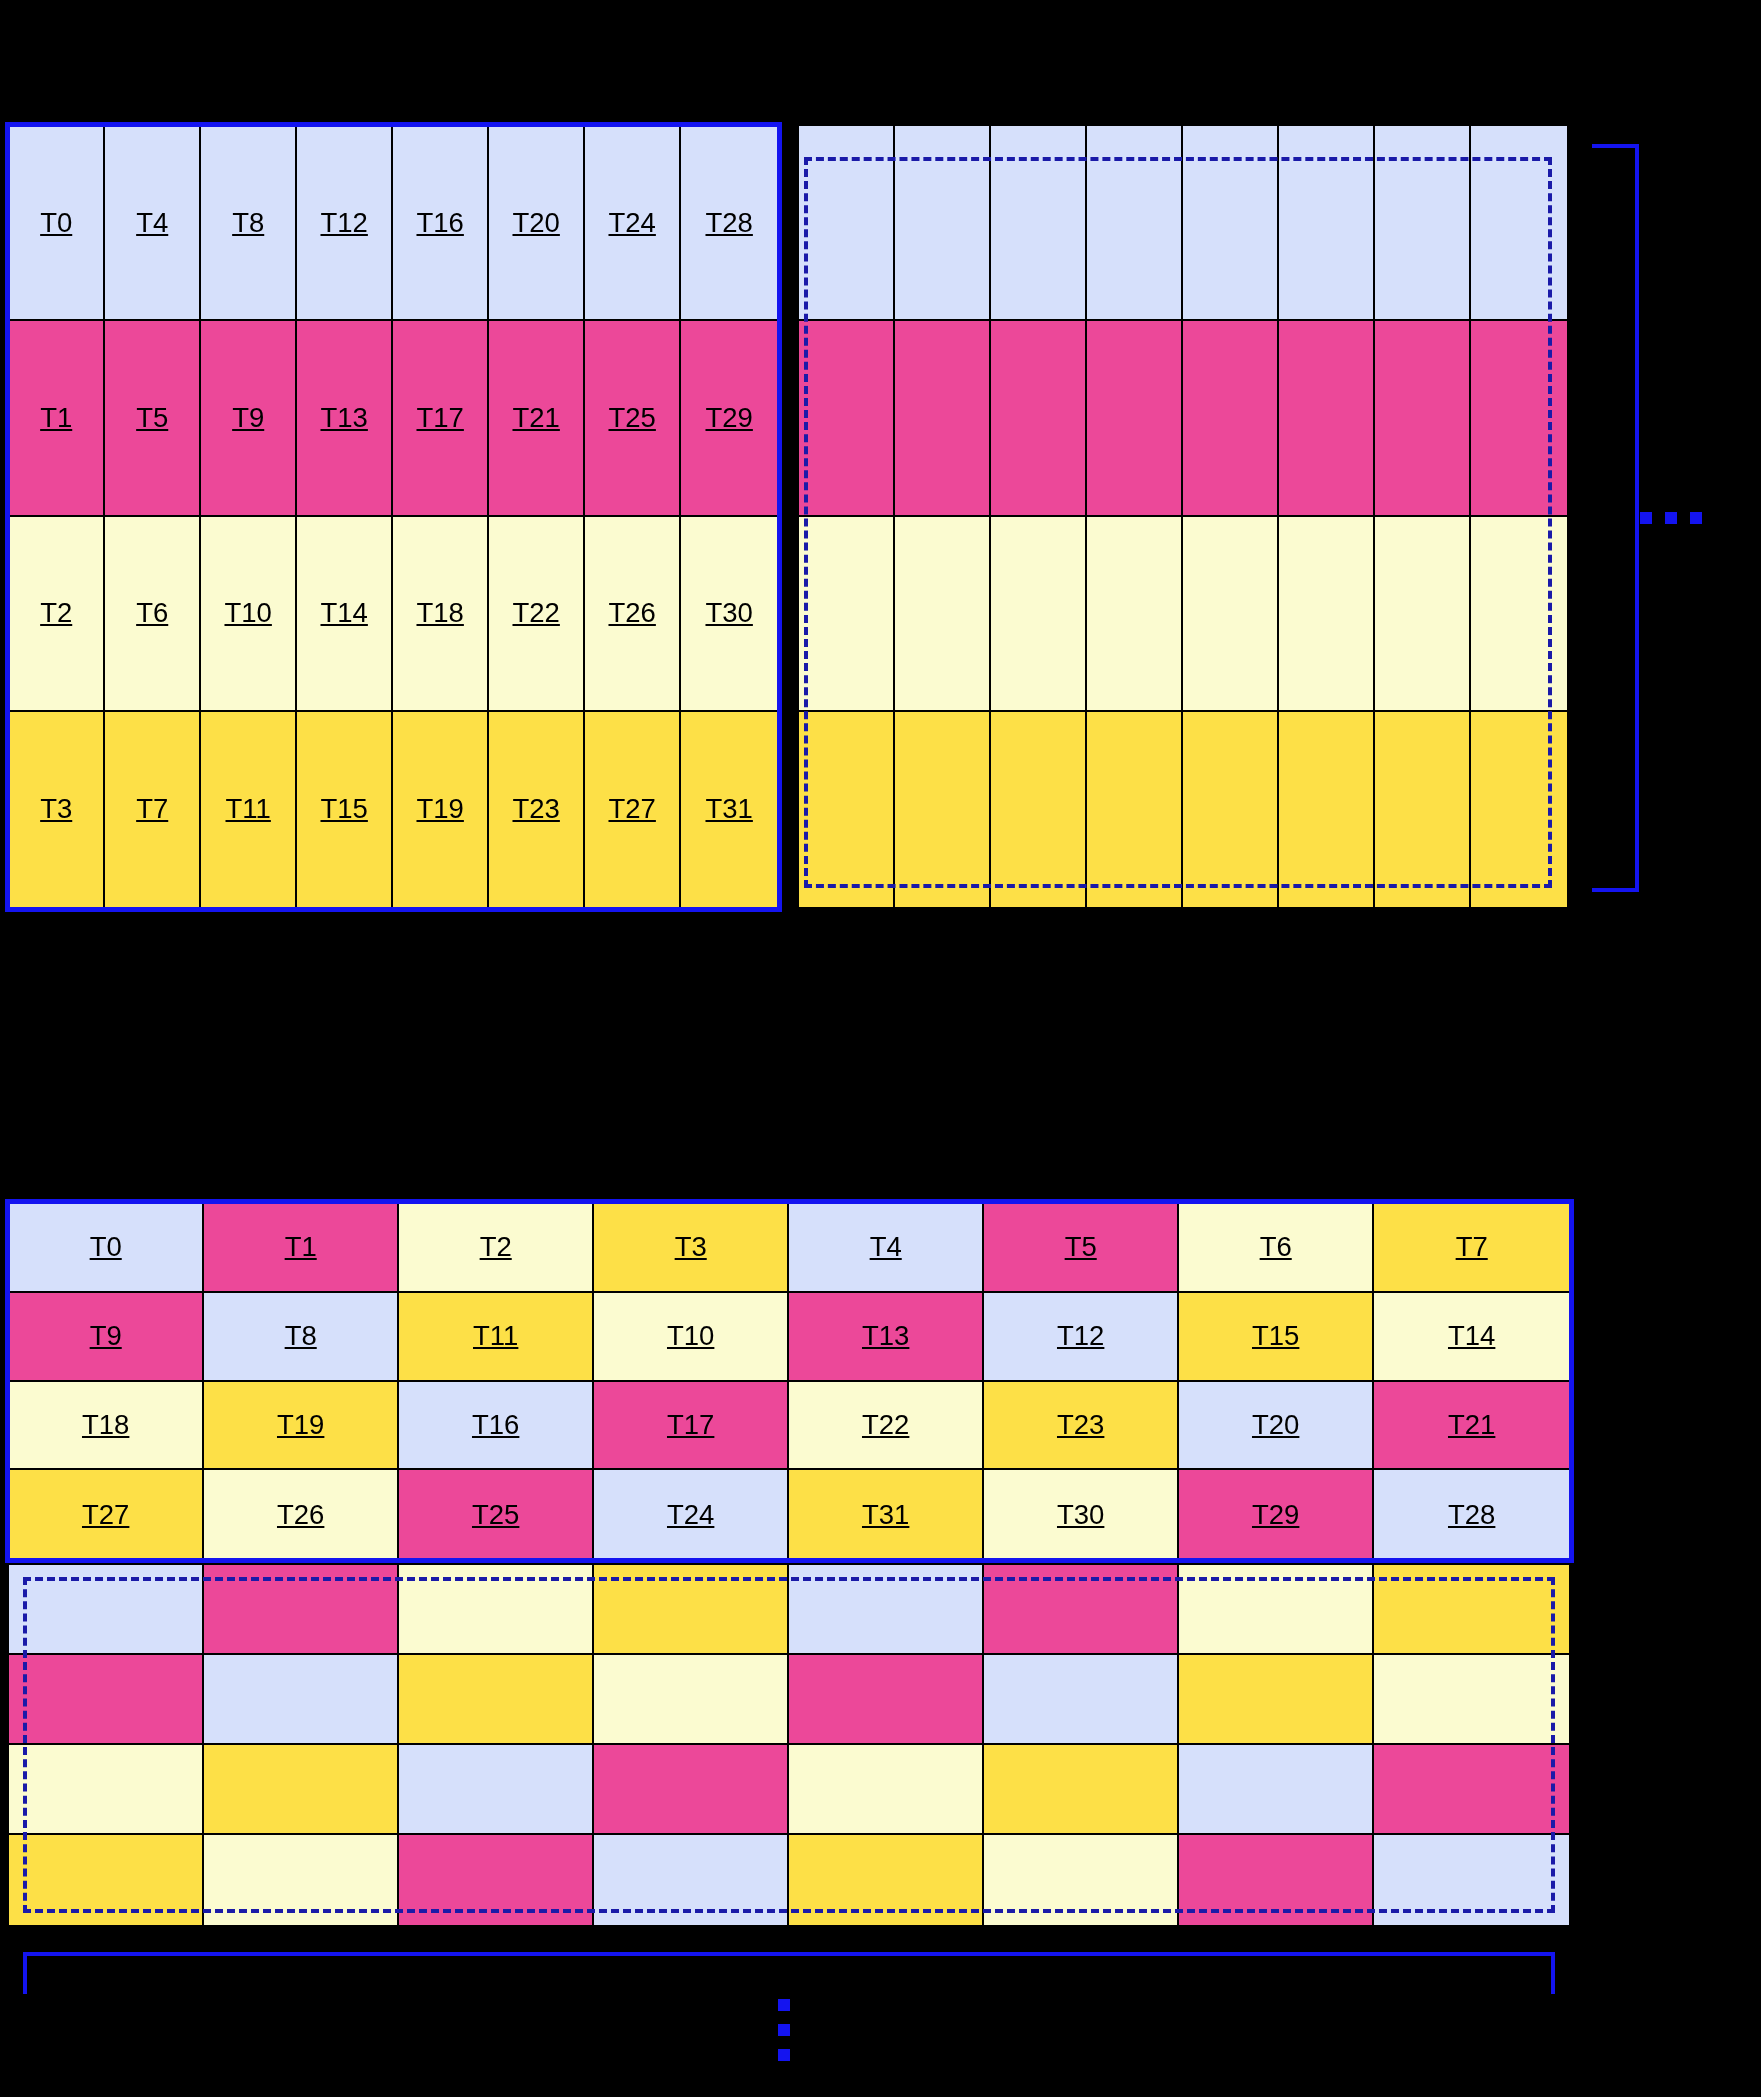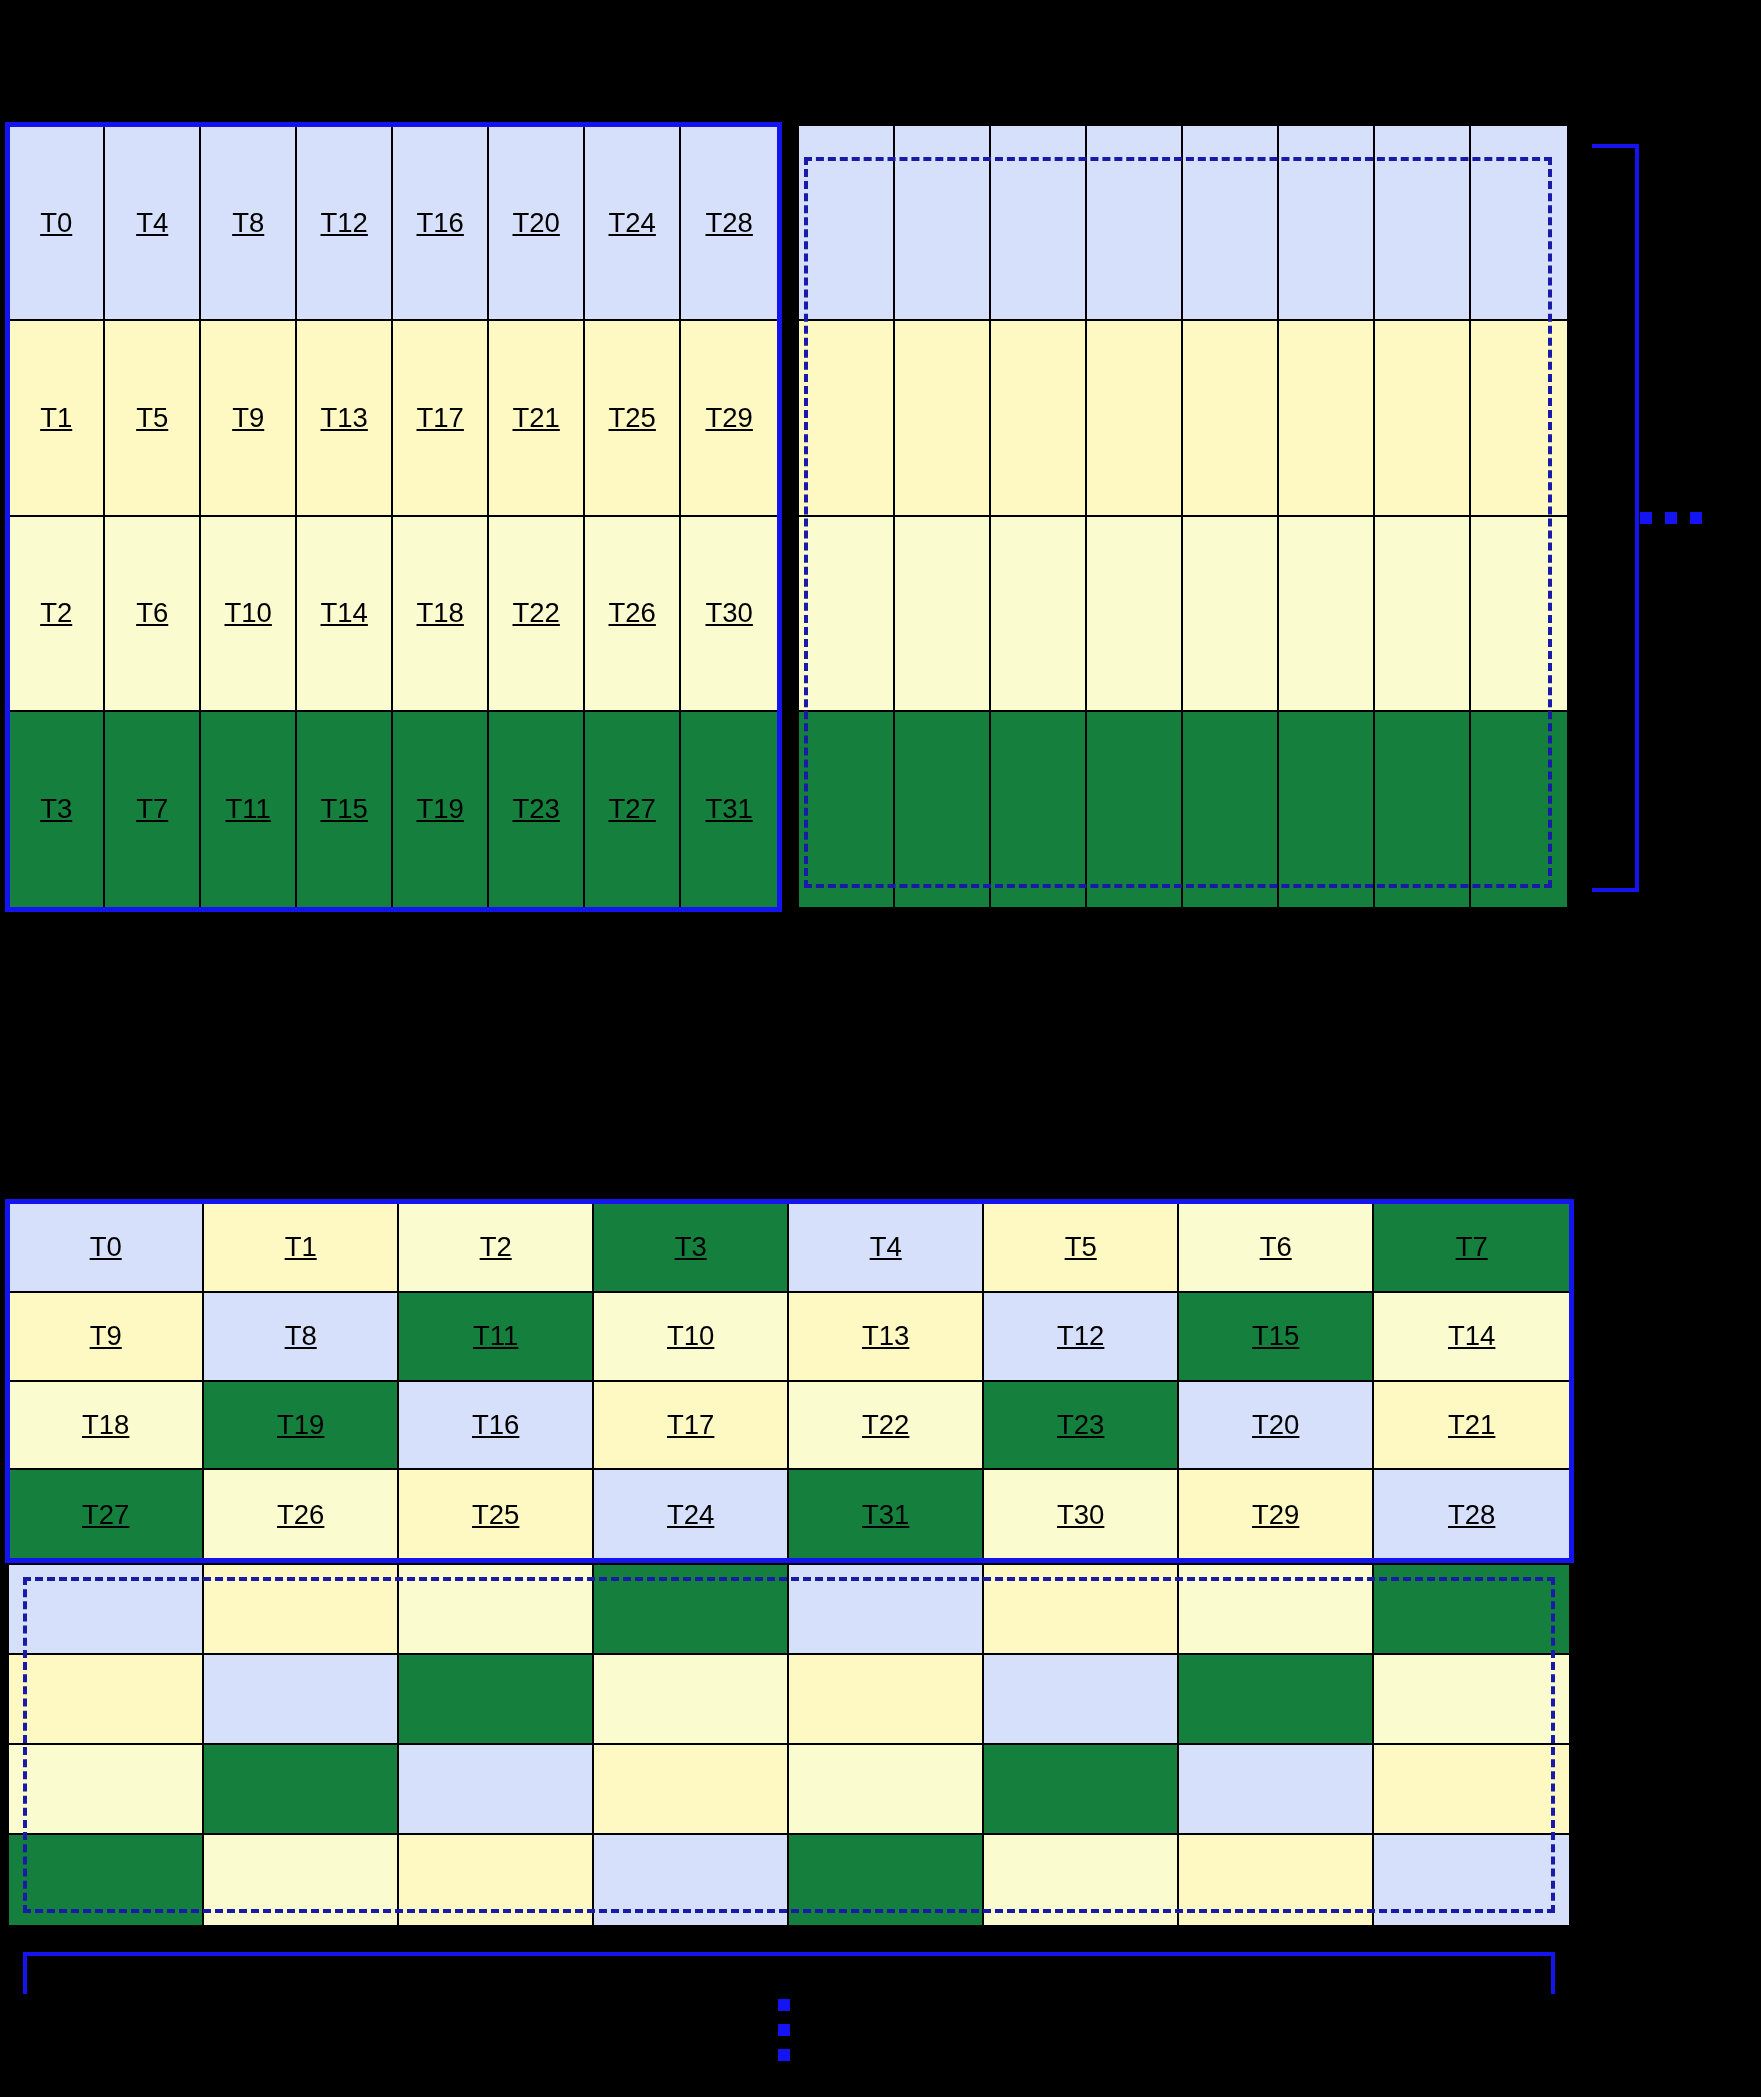--- a/index.html
+++ b/index.html
@@ -10,23 +10,23 @@
   
   .block{position:absolute;background:#eeeeee;border:2.4px solid #000;box-sizing:border-box;text-decoration:underline;}
   .grid{display:grid;width:100%;height:100%;}
   .cell{border-right:2.4px solid #000;border-bottom:2.4px solid #000;box-sizing:border-box;
         display:flex;align-items:center;justify-content:center;
         font-size:27.5px;color:#000;}
   .cell.last-col{border-right:none;}
   .cell.last-row{border-bottom:none;}
 
   .c-blue{background:#d6e0fb;}
-  .c-green{background:#fef9c3;}
+  .c-green{background:#ec4899;}
   .c-yellow{background:#fbfbd0;}
-  .c-gray{background:#15803d;}
+  .c-gray{background:#fde047;}
 
   
   .solid-outline{position:absolute;border:5.4px solid #1414f0;box-sizing:border-box;pointer-events:none;}
   .dashed-outline{position:absolute;border:4.8px dashed #1a1aa8;box-sizing:border-box;pointer-events:none;}
 
   
   .bracket{position:absolute;border:4.2px solid #1414f0;box-sizing:border-box;}
   .bracket.right{border-left:none;}
   .bracket.open-bottom{border-bottom:none;}
   .dots-h{position:absolute;display:flex;align-items:center;gap:13px;}

